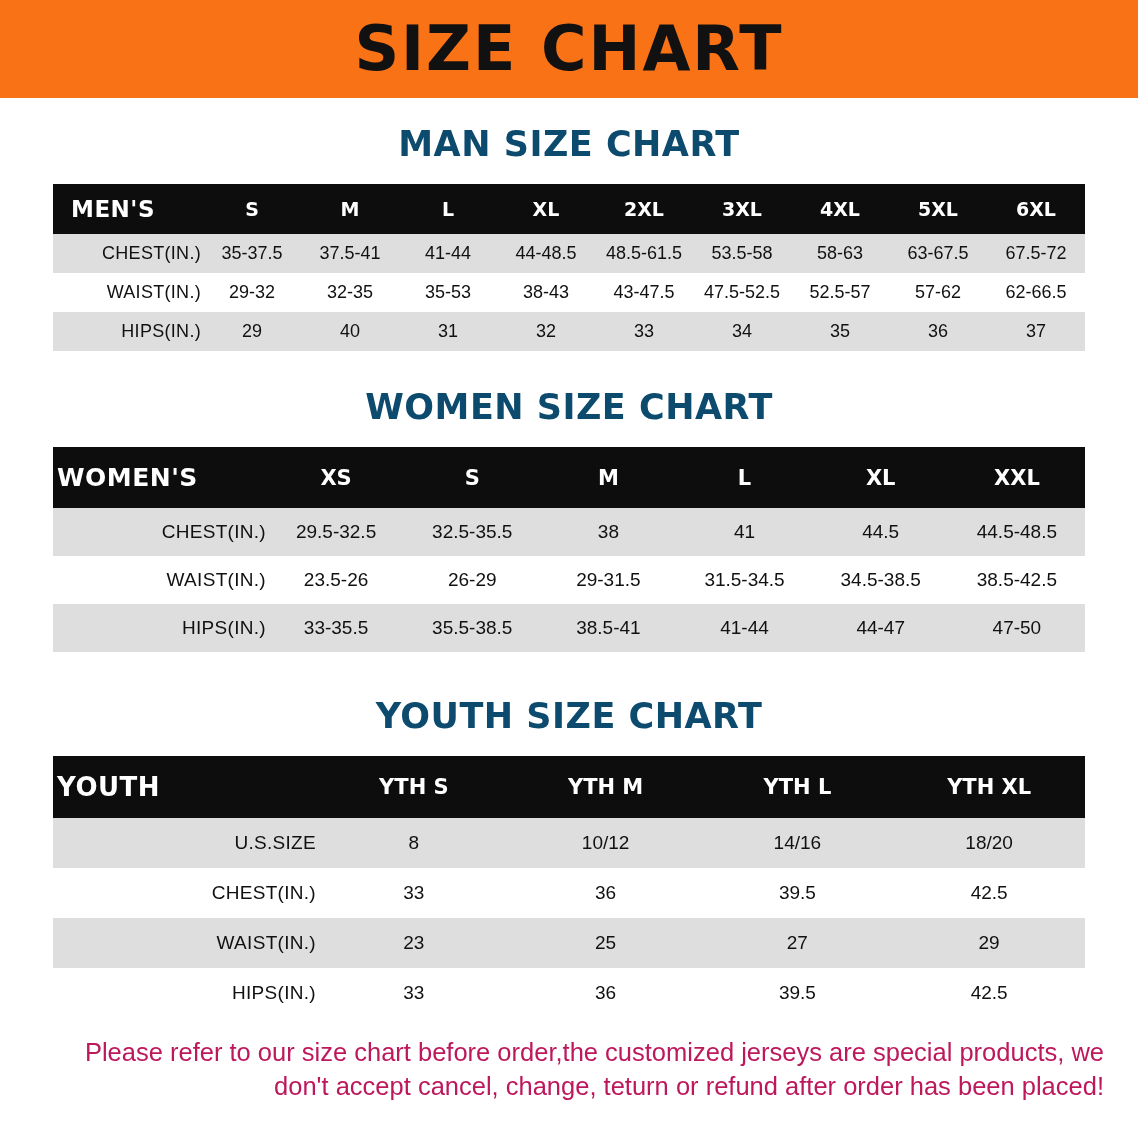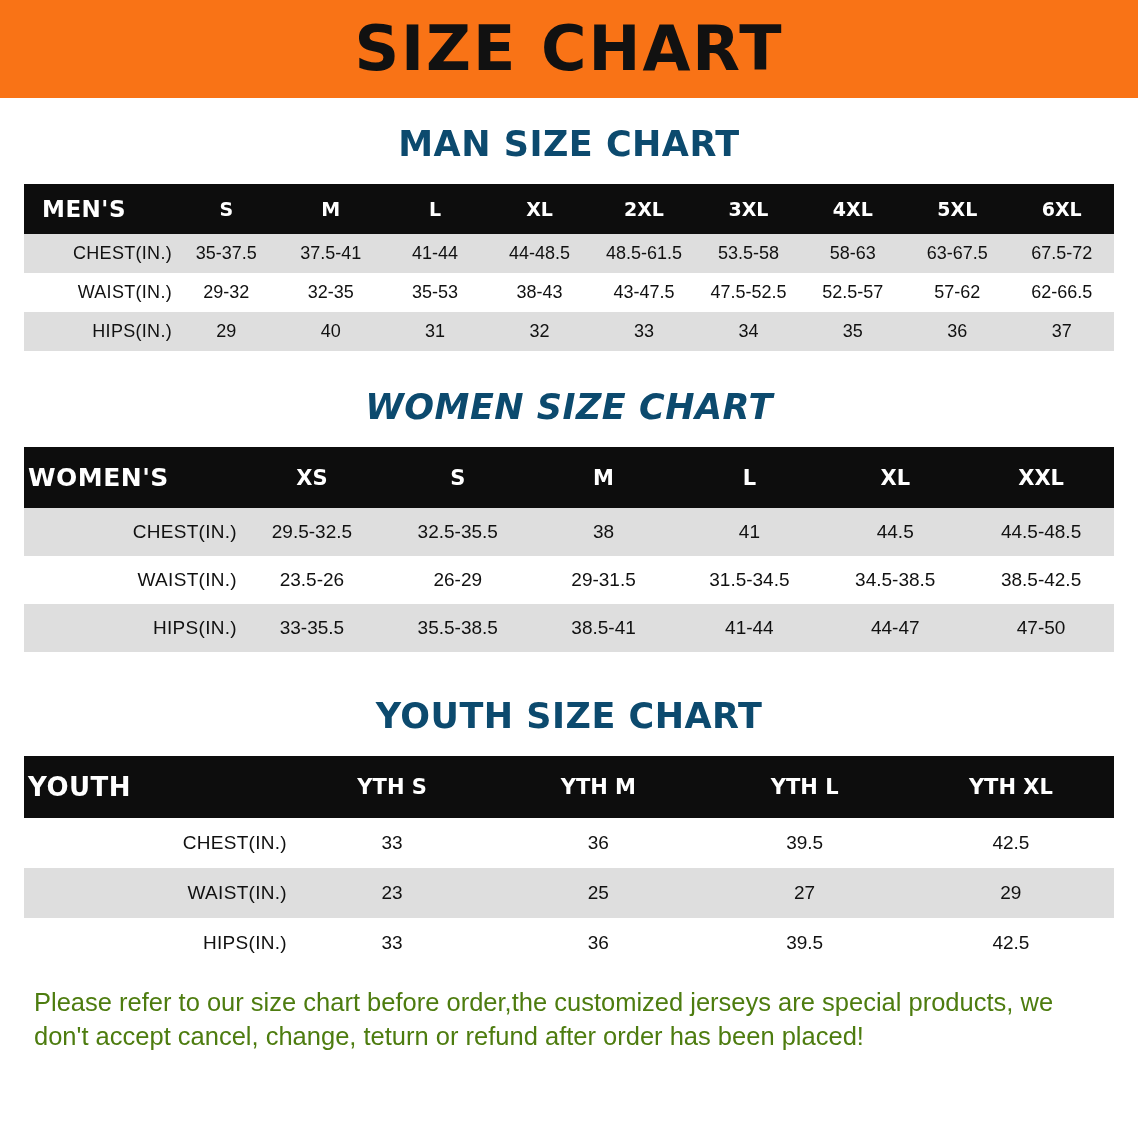--- a/index.html
+++ b/index.html
@@ -32,29 +32,29 @@
   }
   .section-title {
     text-align: center;
     font-family: "DejaVu Sans", sans-serif;
     font-weight: bold;
     font-size: 35px;
     letter-spacing: 0.5px;
     color: #0c4a6e;
   }
   .t-man { margin-top: 26px; }
-  .t-women { margin-top: 36px; font-style: italic; }
+  .t-women { margin-top: 36px; }
   .t-youth { margin-top: 44px; }
 
   table {
     border-collapse: collapse;
     table-layout: fixed;
     margin: 0 auto;
   }
-  .chart-wrap { padding: 0 24px; }
+  .chart-wrap { padding: 0 53px; }
   .size-table { width: 100%; margin-top: 20px; }
   .size-table thead th {
     background: #0d0d0d;
     color: #ffffff;
     font-family: "DejaVu Sans", sans-serif;
     font-weight: bold;
     font-size: 19px;
     padding: 12px 4px;
     text-align: center;
   }
@@ -88,25 +88,25 @@
   #youth-table thead th { font-size: 21px; padding: 16px 4px; }
   #youth-table thead th.rowlabel { font-size: 26px; }
   #youth-table tbody td { font-size: 19px; padding: 14px 2px; }
 
   #women-table thead th { font-size: 21px; padding: 16px 4px; }
   #women-table thead th.rowlabel { font-size: 25px; }
   #women-table tbody td { font-size: 19px; padding: 13px 2px; }
 
   .footnote {
     margin: 18px 34px 0 34px;
-    color: #4d7c0f;
+    color: #be185d;
     font-family: "Liberation Sans", sans-serif;
     font-size: 25.5px;
     line-height: 1.33;
-    text-align: left;
+    text-align: right;
   }
 </style>
 </head>
 <body>
 
 <div class="banner">
   <div class="banner-title">SIZE CHART</div>
 </div>
 
 <div class="section-title t-man">MAN SIZE CHART</div>
@@ -250,20 +250,27 @@
     <thead>
       <tr>
         <th class="rowlabel">YOUTH</th>
         <th>YTH S</th>
         <th>YTH M</th>
         <th>YTH L</th>
         <th>YTH XL</th>
       </tr>
     </thead>
     <tbody>
+      <tr class="shade">
+        <td class="rowlabel">U.S.SIZE</td>
+        <td>8</td>
+        <td>10/12</td>
+        <td>14/16</td>
+        <td>18/20</td>
+      </tr>
       <tr class="plain">
         <td class="rowlabel">CHEST(IN.)</td>
         <td>33</td>
         <td>36</td>
         <td>39.5</td>
         <td>42.5</td>
       </tr>
       <tr class="shade">
         <td class="rowlabel">WAIST(IN.)</td>
         <td>23</td>

